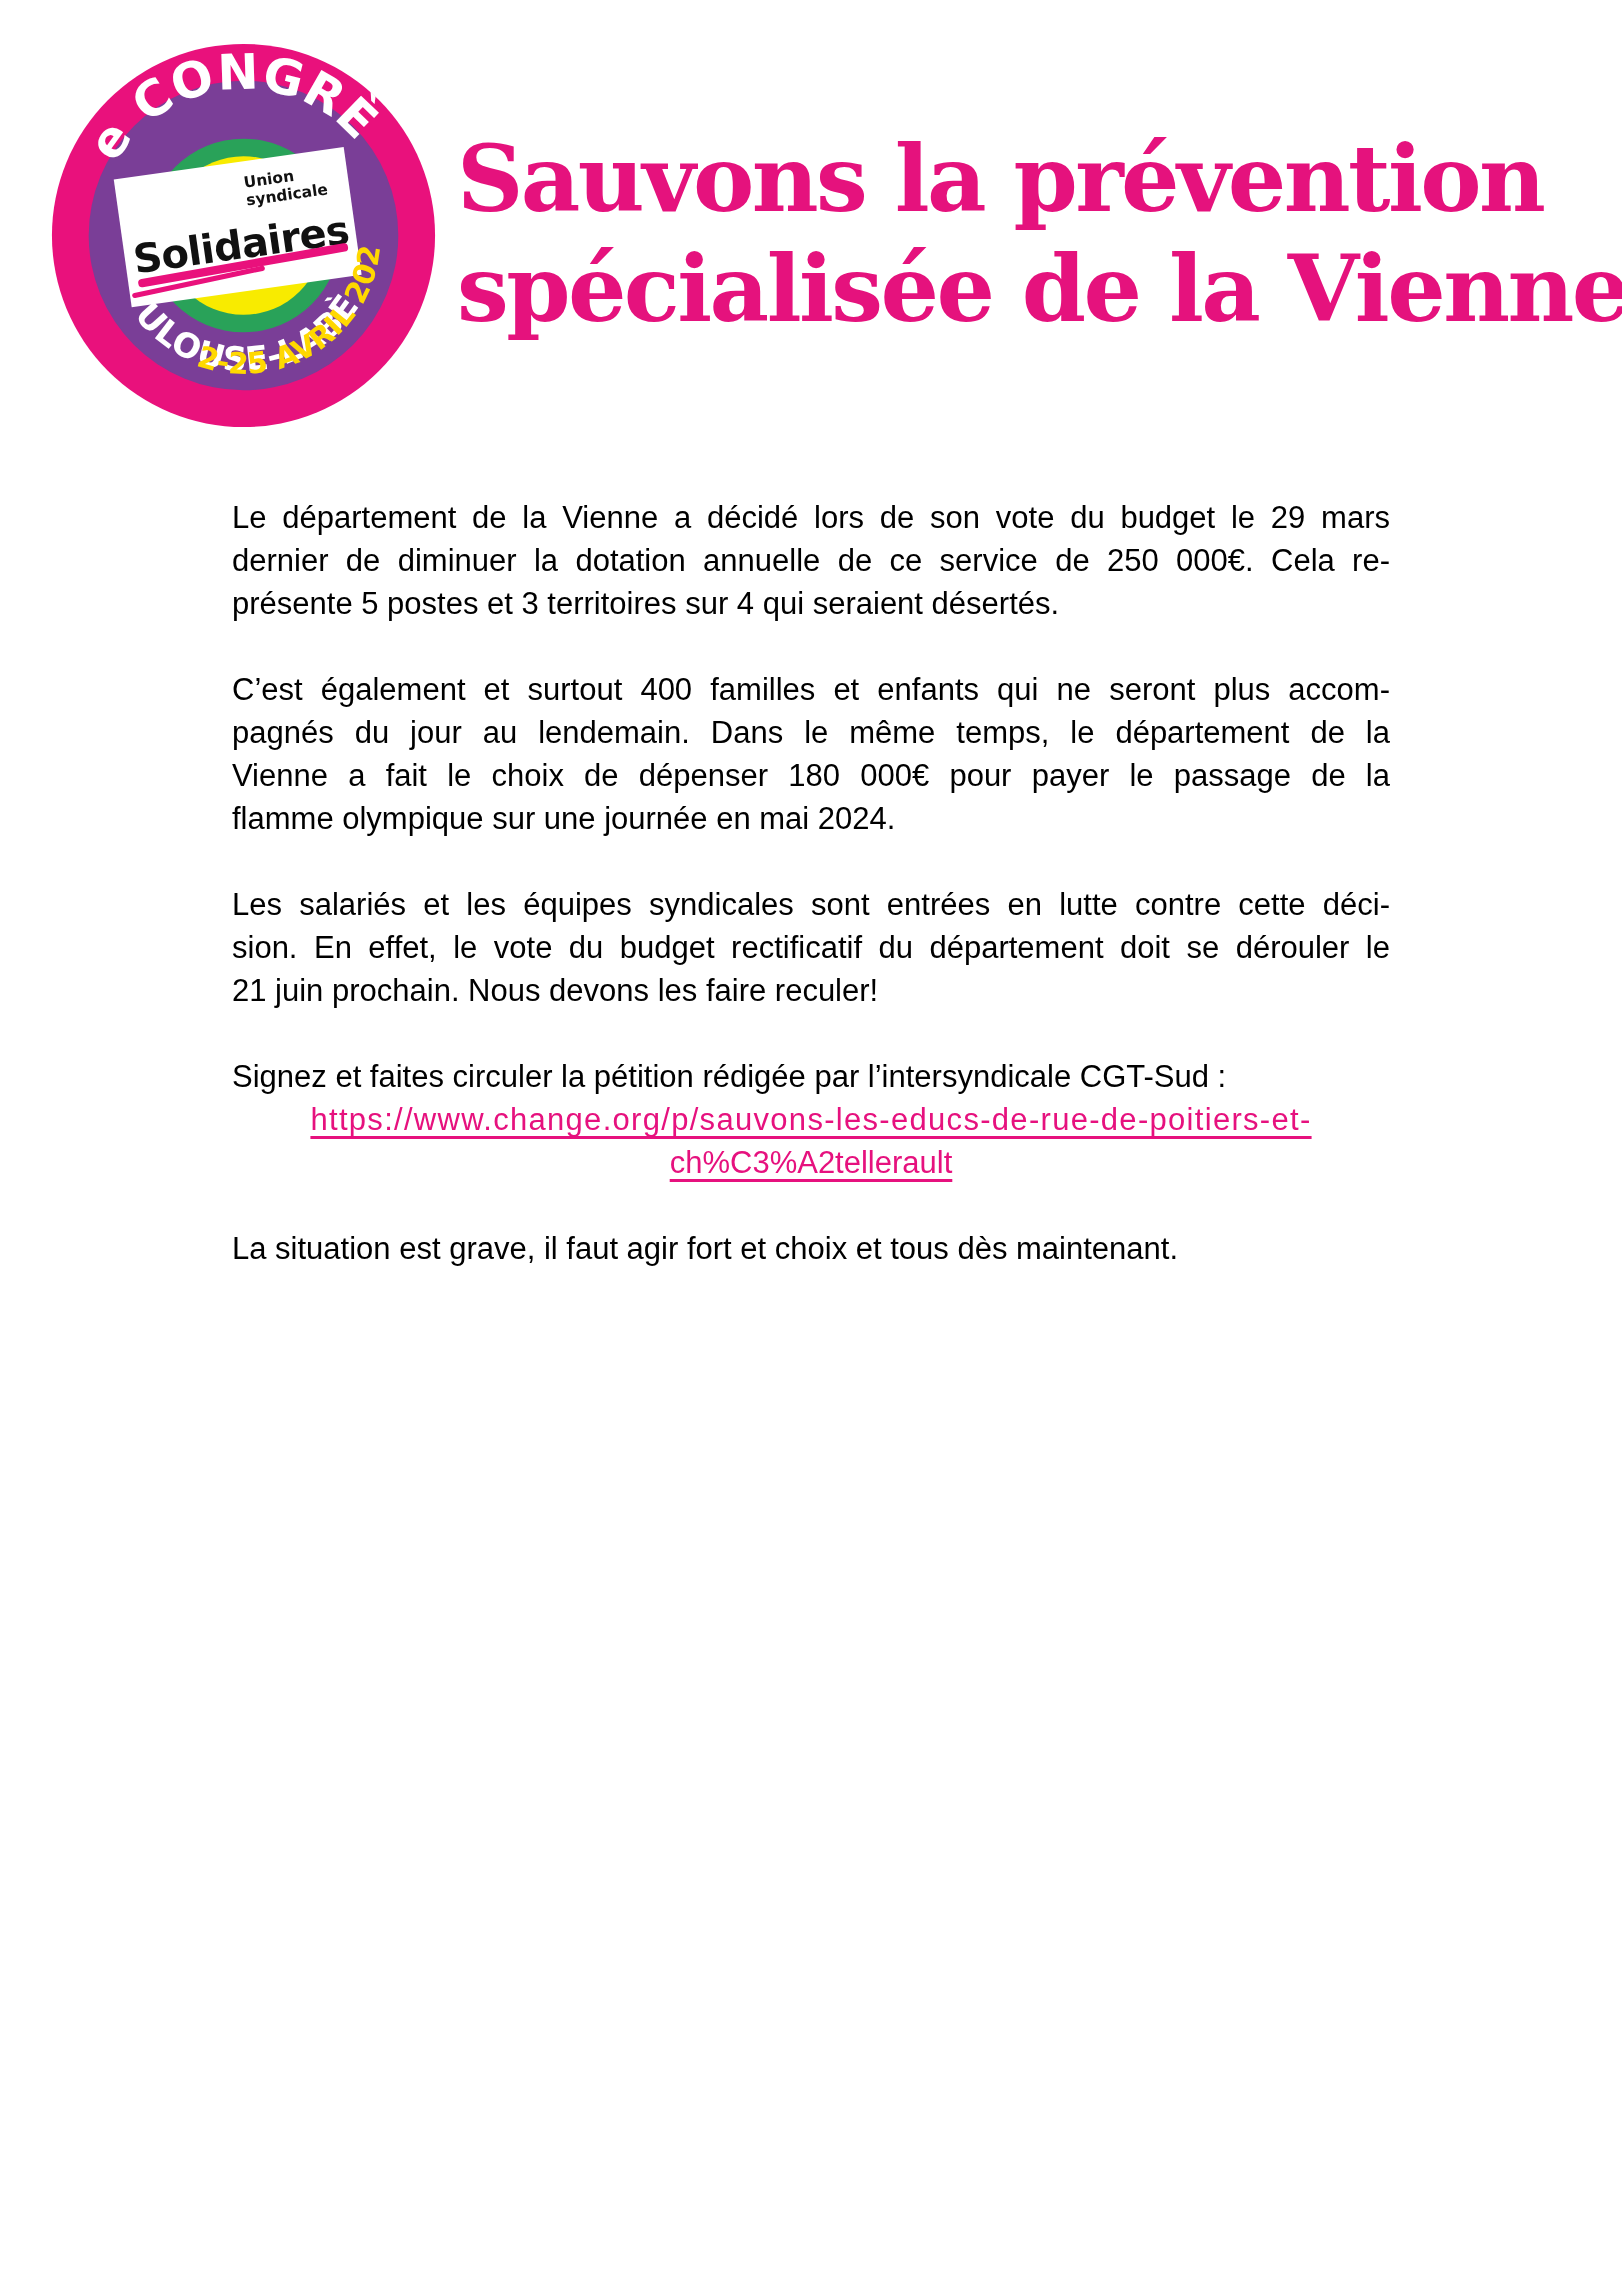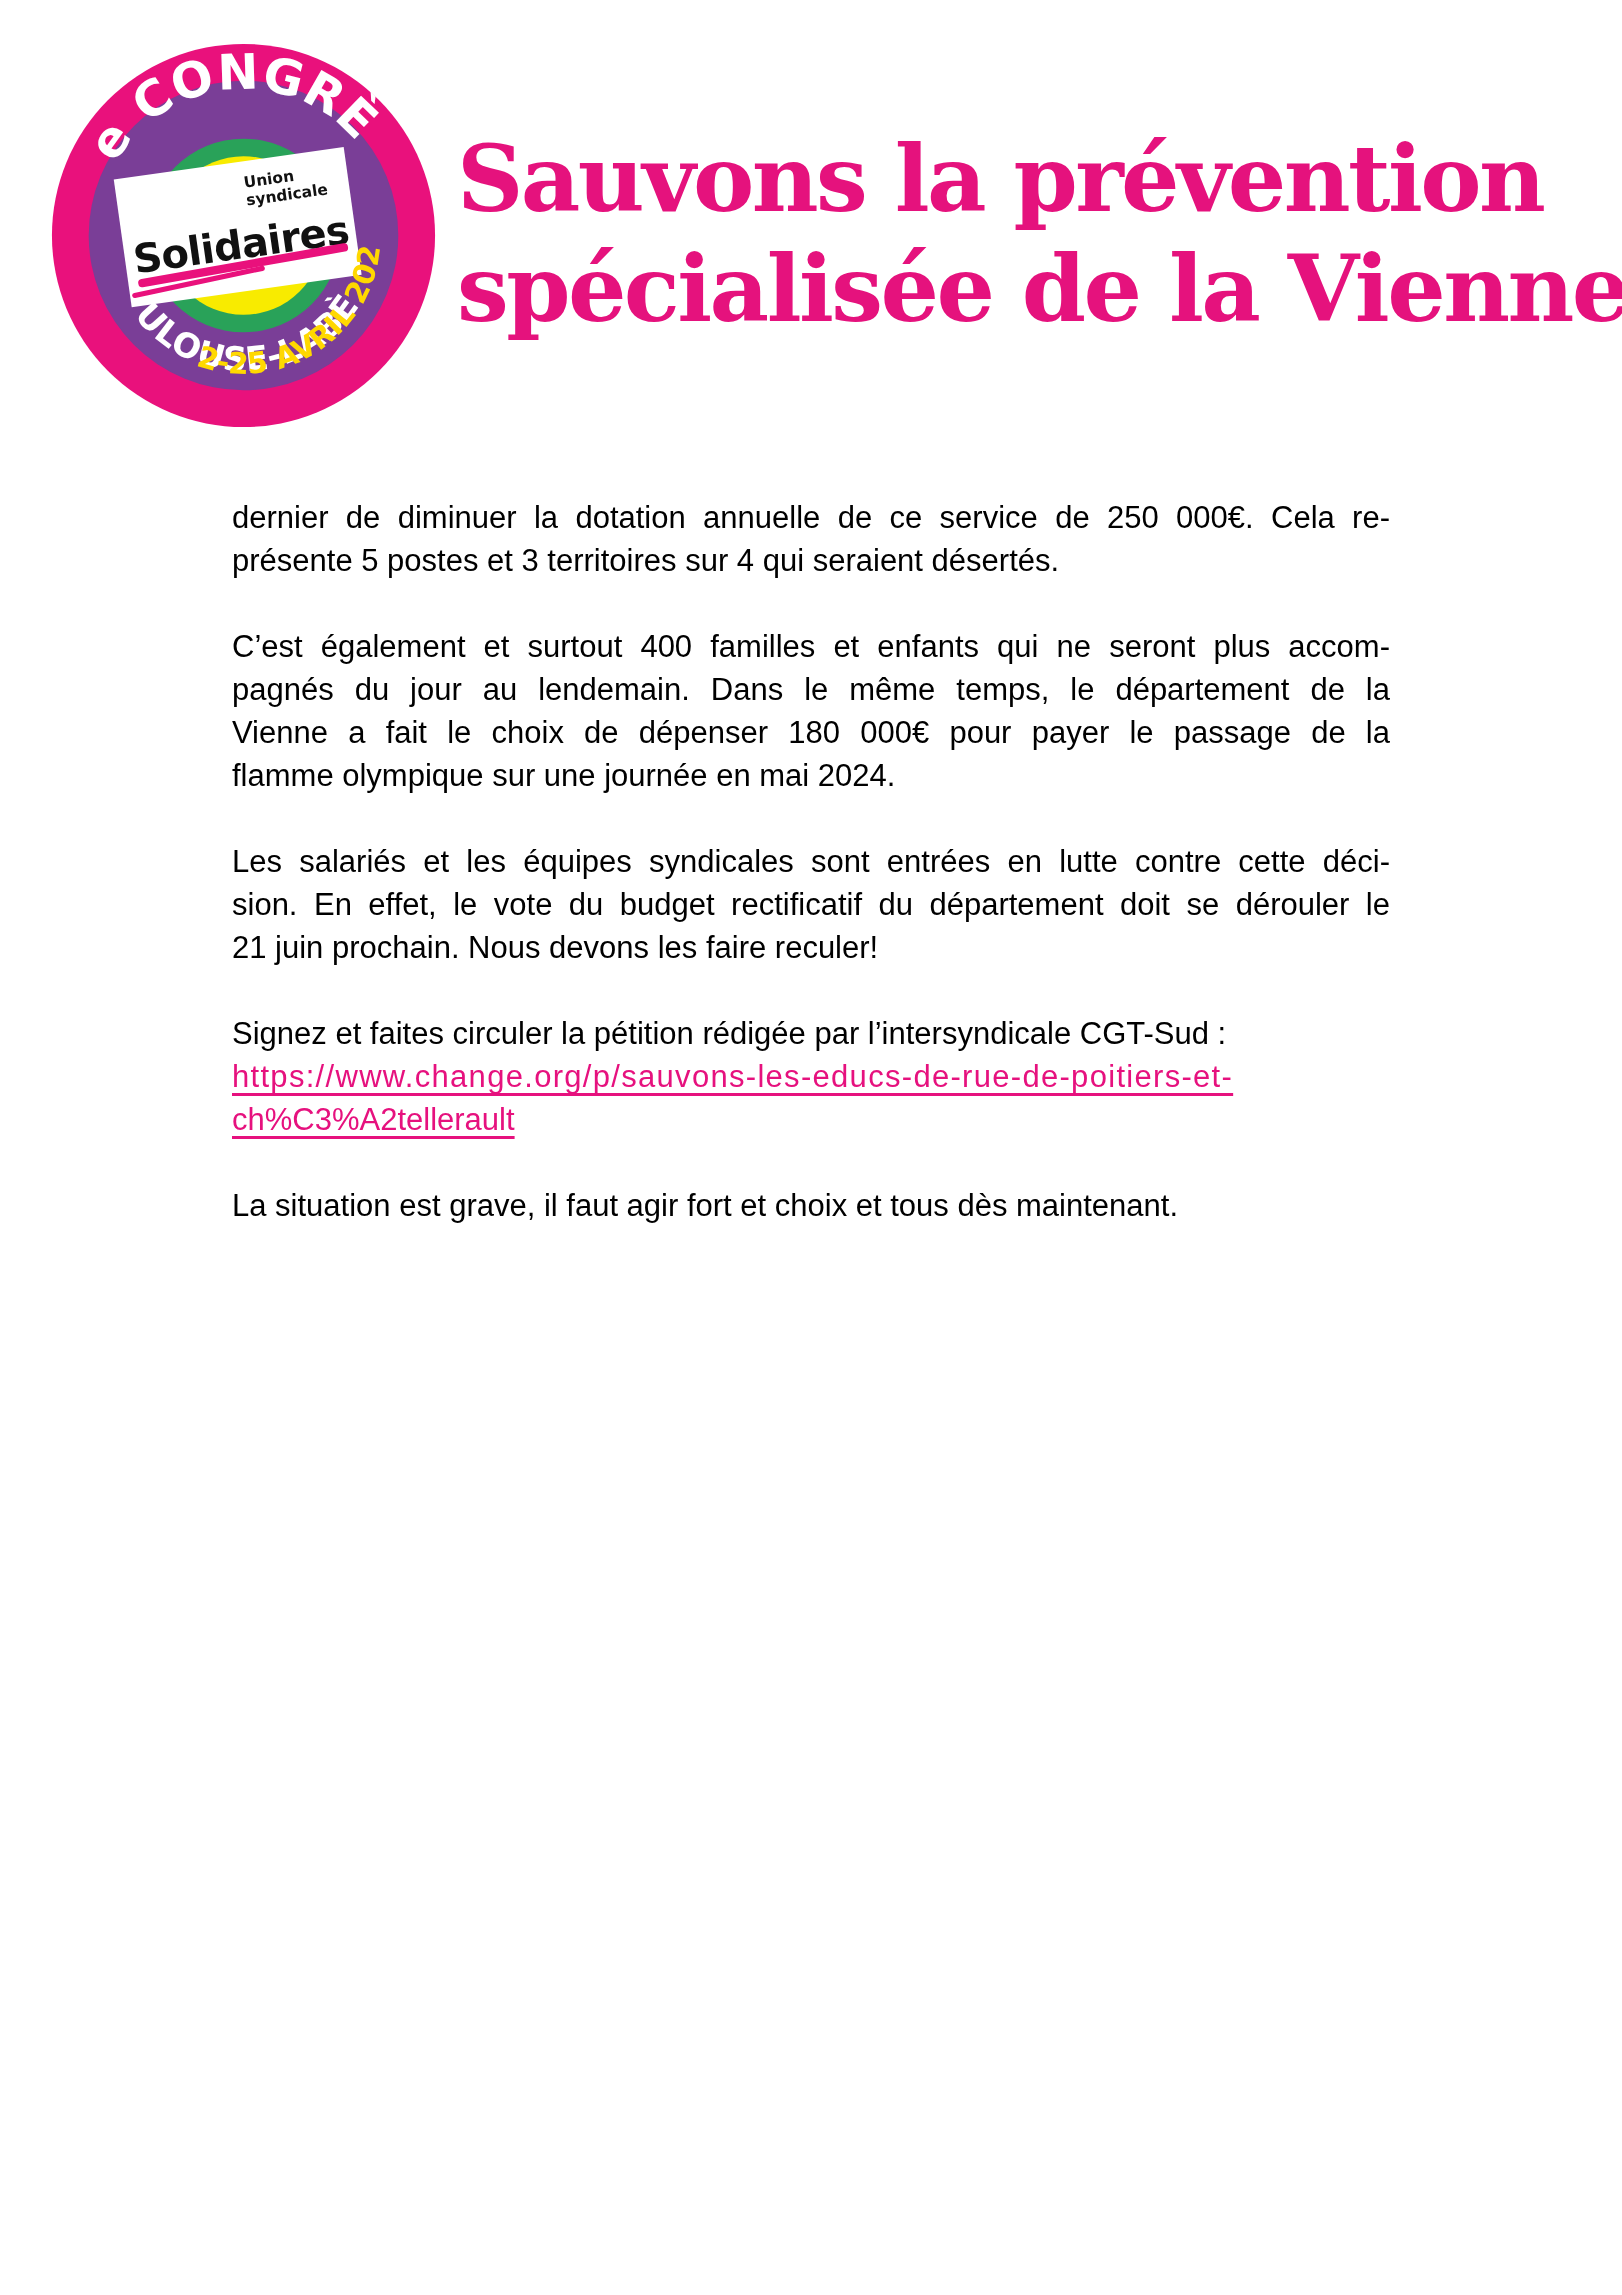--- a/index.html
+++ b/index.html
@@ -54,20 +54,21 @@
   }
   .para { margin: 0 0 43px 0; }
   .line { width: 100%; }
   .j { text-align: justify; text-align-last: justify; }
   .link-line {
     display: block;
     color: #E6117E;
     text-decoration: underline;
     text-decoration-thickness: 2.6px;
     text-underline-offset: 5.9px;
+    text-align: center;
   }
   .link-1 { letter-spacing: 1.3px; }
 </style>
 </head>
 <body>
 
 <div class="page">
 
   <svg class="badge" viewBox="0 0 600 600" aria-hidden="true">
     <circle cx="300" cy="300" r="297" fill="#E9117C"></circle>
@@ -93,20 +94,21 @@
   </svg>
 
   <div class="title">
     <div>Sauvons la prévention</div>
     <div>spécialisée de la Vienne</div>
   </div>
 
   <div class="body-col">
 
     <div class="para">
+      <div class="line j">Le département de la Vienne a décidé lors de son vote du budget le 29 mars</div>
       <div class="line j">dernier de diminuer la dotation annuelle de ce service de 250 000€. Cela re-</div>
       <div class="line">présente 5 postes et 3 territoires sur 4 qui seraient désertés.</div>
     </div>
 
     <div class="para">
       <div class="line j">C’est également et surtout 400 familles et enfants qui ne seront plus accom-</div>
       <div class="line j">pagnés du jour au lendemain. Dans le même temps, le département de la</div>
       <div class="line j">Vienne a fait le choix de dépenser 180 000€ pour payer le passage de la</div>
       <div class="line">flamme olympique sur une journée en mai 2024.</div>
     </div>

